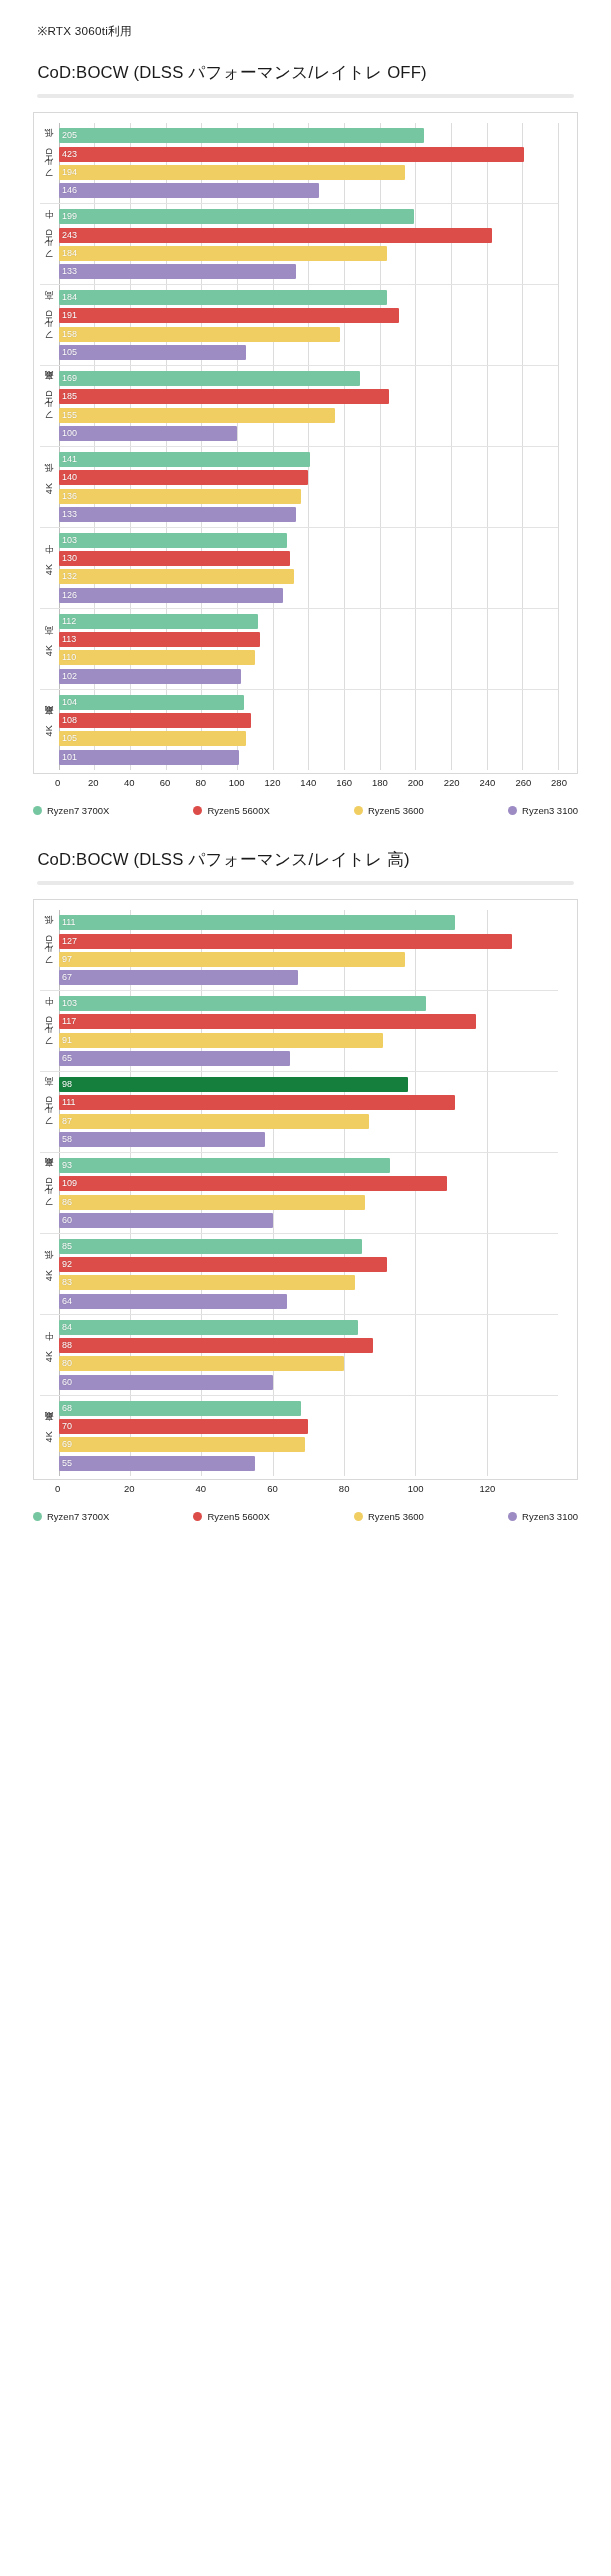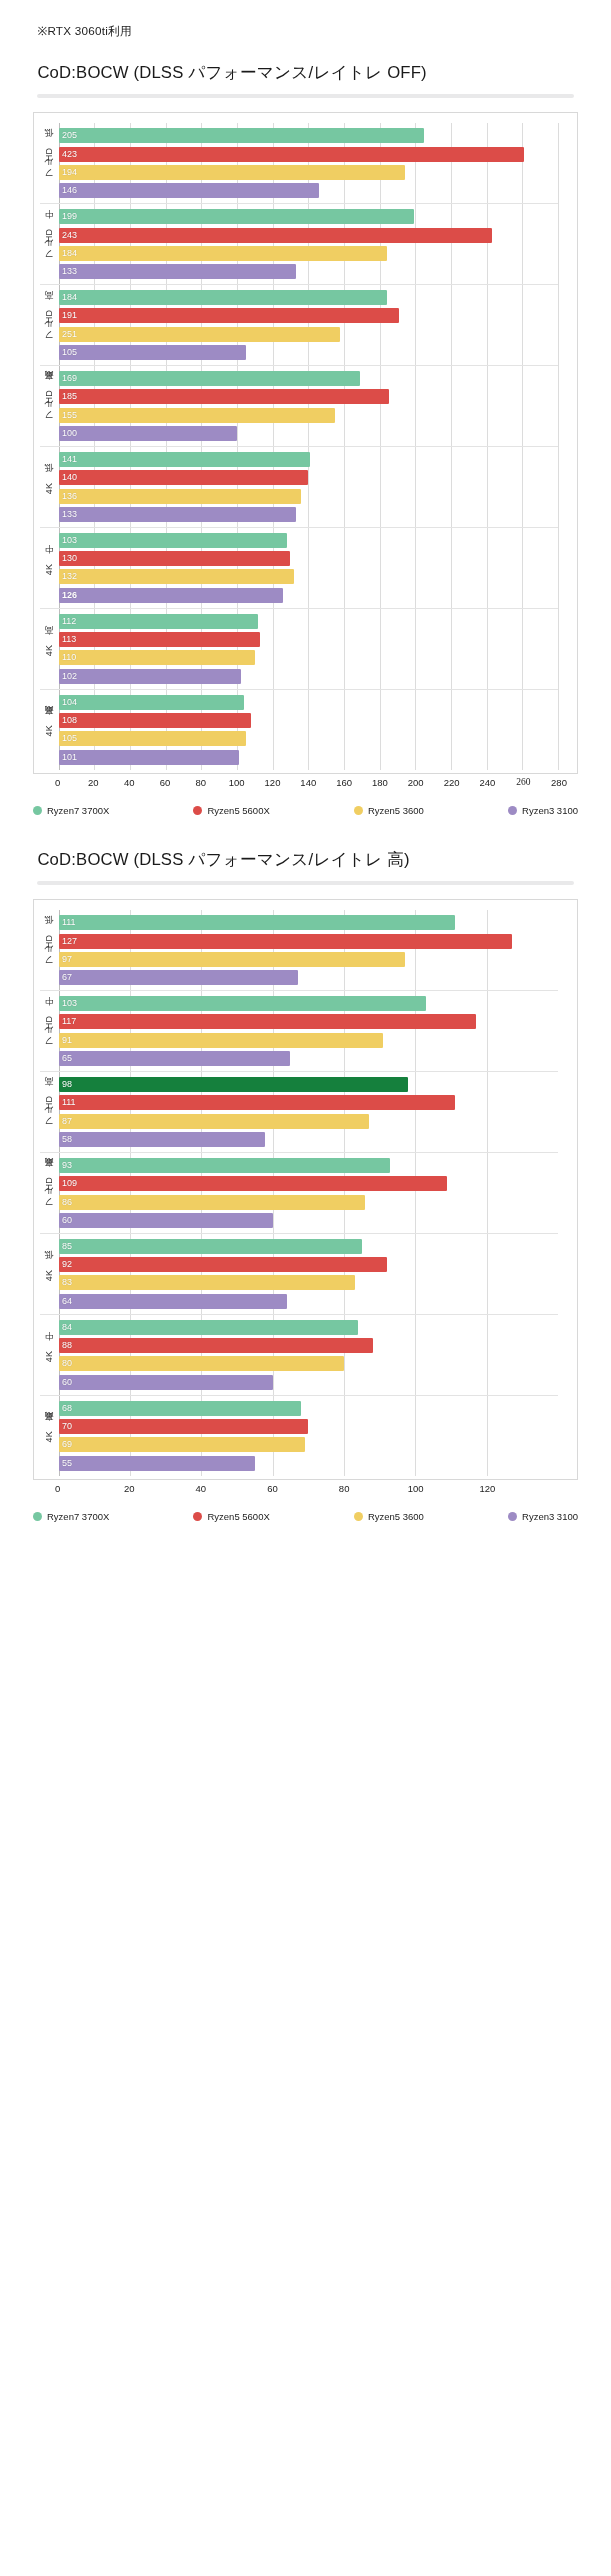--- a/index.html
+++ b/index.html
@@ -242,21 +242,21 @@
                   <div class="bar-val">184</div>
                 </div>
               </div>
               <div class="bar-row">
                 <div class="bar" title="Ryzen5 5600X: 191" style="width: 68.2143%; background: rgb(220, 76, 72);">
                   <div class="bar-val">191</div>
                 </div>
               </div>
               <div class="bar-row">
                 <div class="bar" title="Ryzen5 3600: 158" style="width: 56.4286%; background: rgb(240, 206, 98);">
-                  <div class="bar-val">251</div>
+                  <div class="bar-val">158</div>
                 </div>
               </div>
               <div class="bar-row">
                 <div class="bar" title="Ryzen3 3100: 105" style="width: 37.5%; background: rgb(157, 139, 196);">
                   <div class="bar-val">105</div>
                 </div>
               </div>
             </div>
           </div>
           <div class="group">
@@ -327,21 +327,21 @@
                 <div class="bar" title="Ryzen5 5600X: 130" style="width: 46.4286%; background: rgb(220, 76, 72);">
                   <div class="bar-val">130</div>
                 </div>
               </div>
               <div class="bar-row">
                 <div class="bar" title="Ryzen5 3600: 132" style="width: 47.1429%; background: rgb(240, 206, 98);">
                   <div class="bar-val">132</div>
                 </div>
               </div>
               <div class="bar-row">
-                <div class="bar" title="Ryzen3 3100: 126" style="width: 45%; background: rgb(157, 139, 196); font-weight: bold;">
+                <div class="bar" title="Ryzen3 3100: 126" style="width: 45%; background: rgb(157, 139, 196);">
                   <div class="bar-val">126</div>
                 </div>
               </div>
             </div>
           </div>
           <div class="group">
             <div class="group-label">
               <span>4K 高</span>
             </div>
             <div class="bars">
@@ -403,21 +403,21 @@
         <div class="x-tick" style="left: calc(21.4286% + 0.3px);">60</div>
         <div class="x-tick" style="left: calc(28.5714% - 1.4px);">80</div>
         <div class="x-tick" style="left: calc(35.7143% - 3.2px);">100</div>
         <div class="x-tick" style="left: calc(42.8571% - 4.9px);">120</div>
         <div class="x-tick" style="left: calc(50% - 6.7px);">140</div>
         <div class="x-tick" style="left: calc(57.1429% - 8.4px);">160</div>
         <div class="x-tick" style="left: calc(64.2857% - 10.2px);">180</div>
         <div class="x-tick" style="left: calc(71.4286% - 12px);">200</div>
         <div class="x-tick" style="left: calc(78.5714% - 13.7px);">220</div>
         <div class="x-tick" style="left: calc(85.7143% - 15.4px);">240</div>
-        <div class="x-tick" style="left: calc(92.8571% - 17px); font-family: Liberation Serif, serif;">260</div>
+        <div class="x-tick" style="left: calc(92.8571% - 17px);">260</div>
         <div class="x-tick" style="left: calc(100% - 19px);">280</div>
       </div>
     <div class="legend" id="legend-1">
         <div class="legend-item">
           <span class="legend-swatch" style="background: rgb(118, 199, 161);"></span>
           <span>Ryzen7 3700X</span>
         </div>
         <div class="legend-item">
           <span class="legend-swatch" style="background: rgb(220, 76, 72);"></span>
           <span>Ryzen5 5600X</span>

